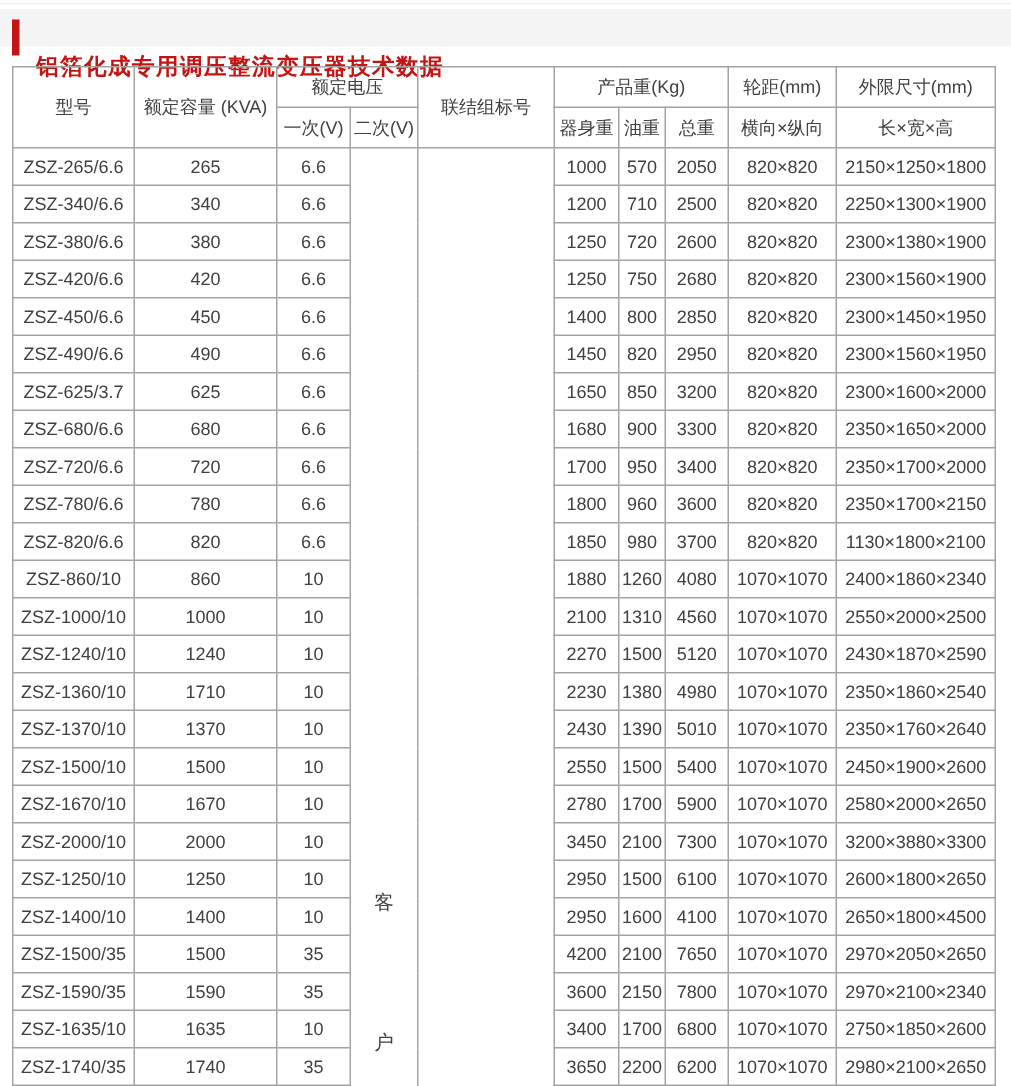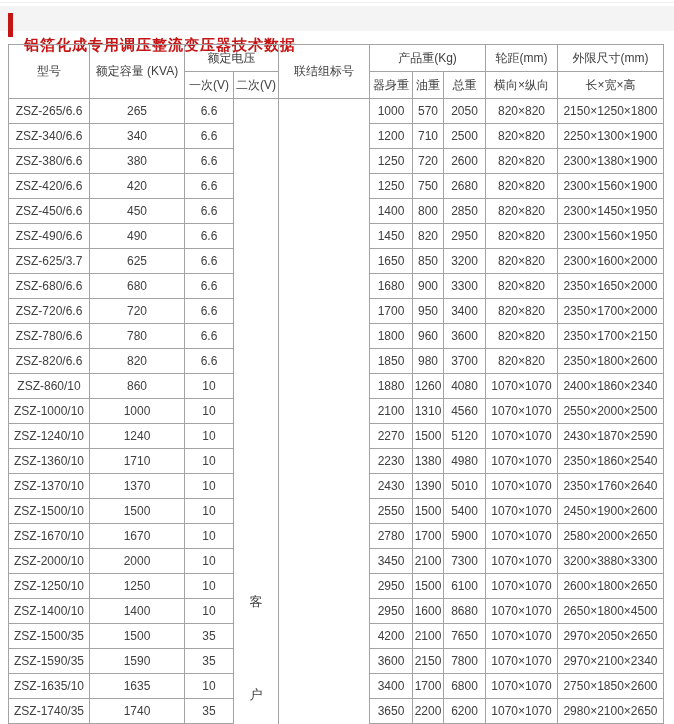--- a/index.html
+++ b/index.html
@@ -201,21 +201,21 @@
           <td>2350×1700×2150</td>
         </tr>
         <tr>
           <td>ZSZ-820/6.6</td>
           <td>820</td>
           <td>6.6</td>
           <td>1850</td>
           <td>980</td>
           <td>3700</td>
           <td>820×820</td>
-          <td>2350×1800×2600</td>
+          <td>1130×1800×2100</td>
         </tr>
         <tr>
           <td>ZSZ-860/10</td>
           <td>860</td>
           <td>10</td>
           <td>1880</td>
           <td>1260</td>
           <td>4080</td>
           <td>1070×1070</td>
           <td>2400×1860×2340</td>
@@ -299,21 +299,21 @@
           <td>6100</td>
           <td>1070×1070</td>
           <td>2600×1800×2650</td>
         </tr>
         <tr>
           <td>ZSZ-1400/10</td>
           <td>1400</td>
           <td>10</td>
           <td>2950</td>
           <td>1600</td>
-          <td>8680</td>
+          <td>4100</td>
           <td>1070×1070</td>
           <td>2650×1800×4500</td>
         </tr>
         <tr>
           <td>ZSZ-1500/35</td>
           <td>1500</td>
           <td>35</td>
           <td>4200</td>
           <td>2100</td>
           <td>7650</td>

